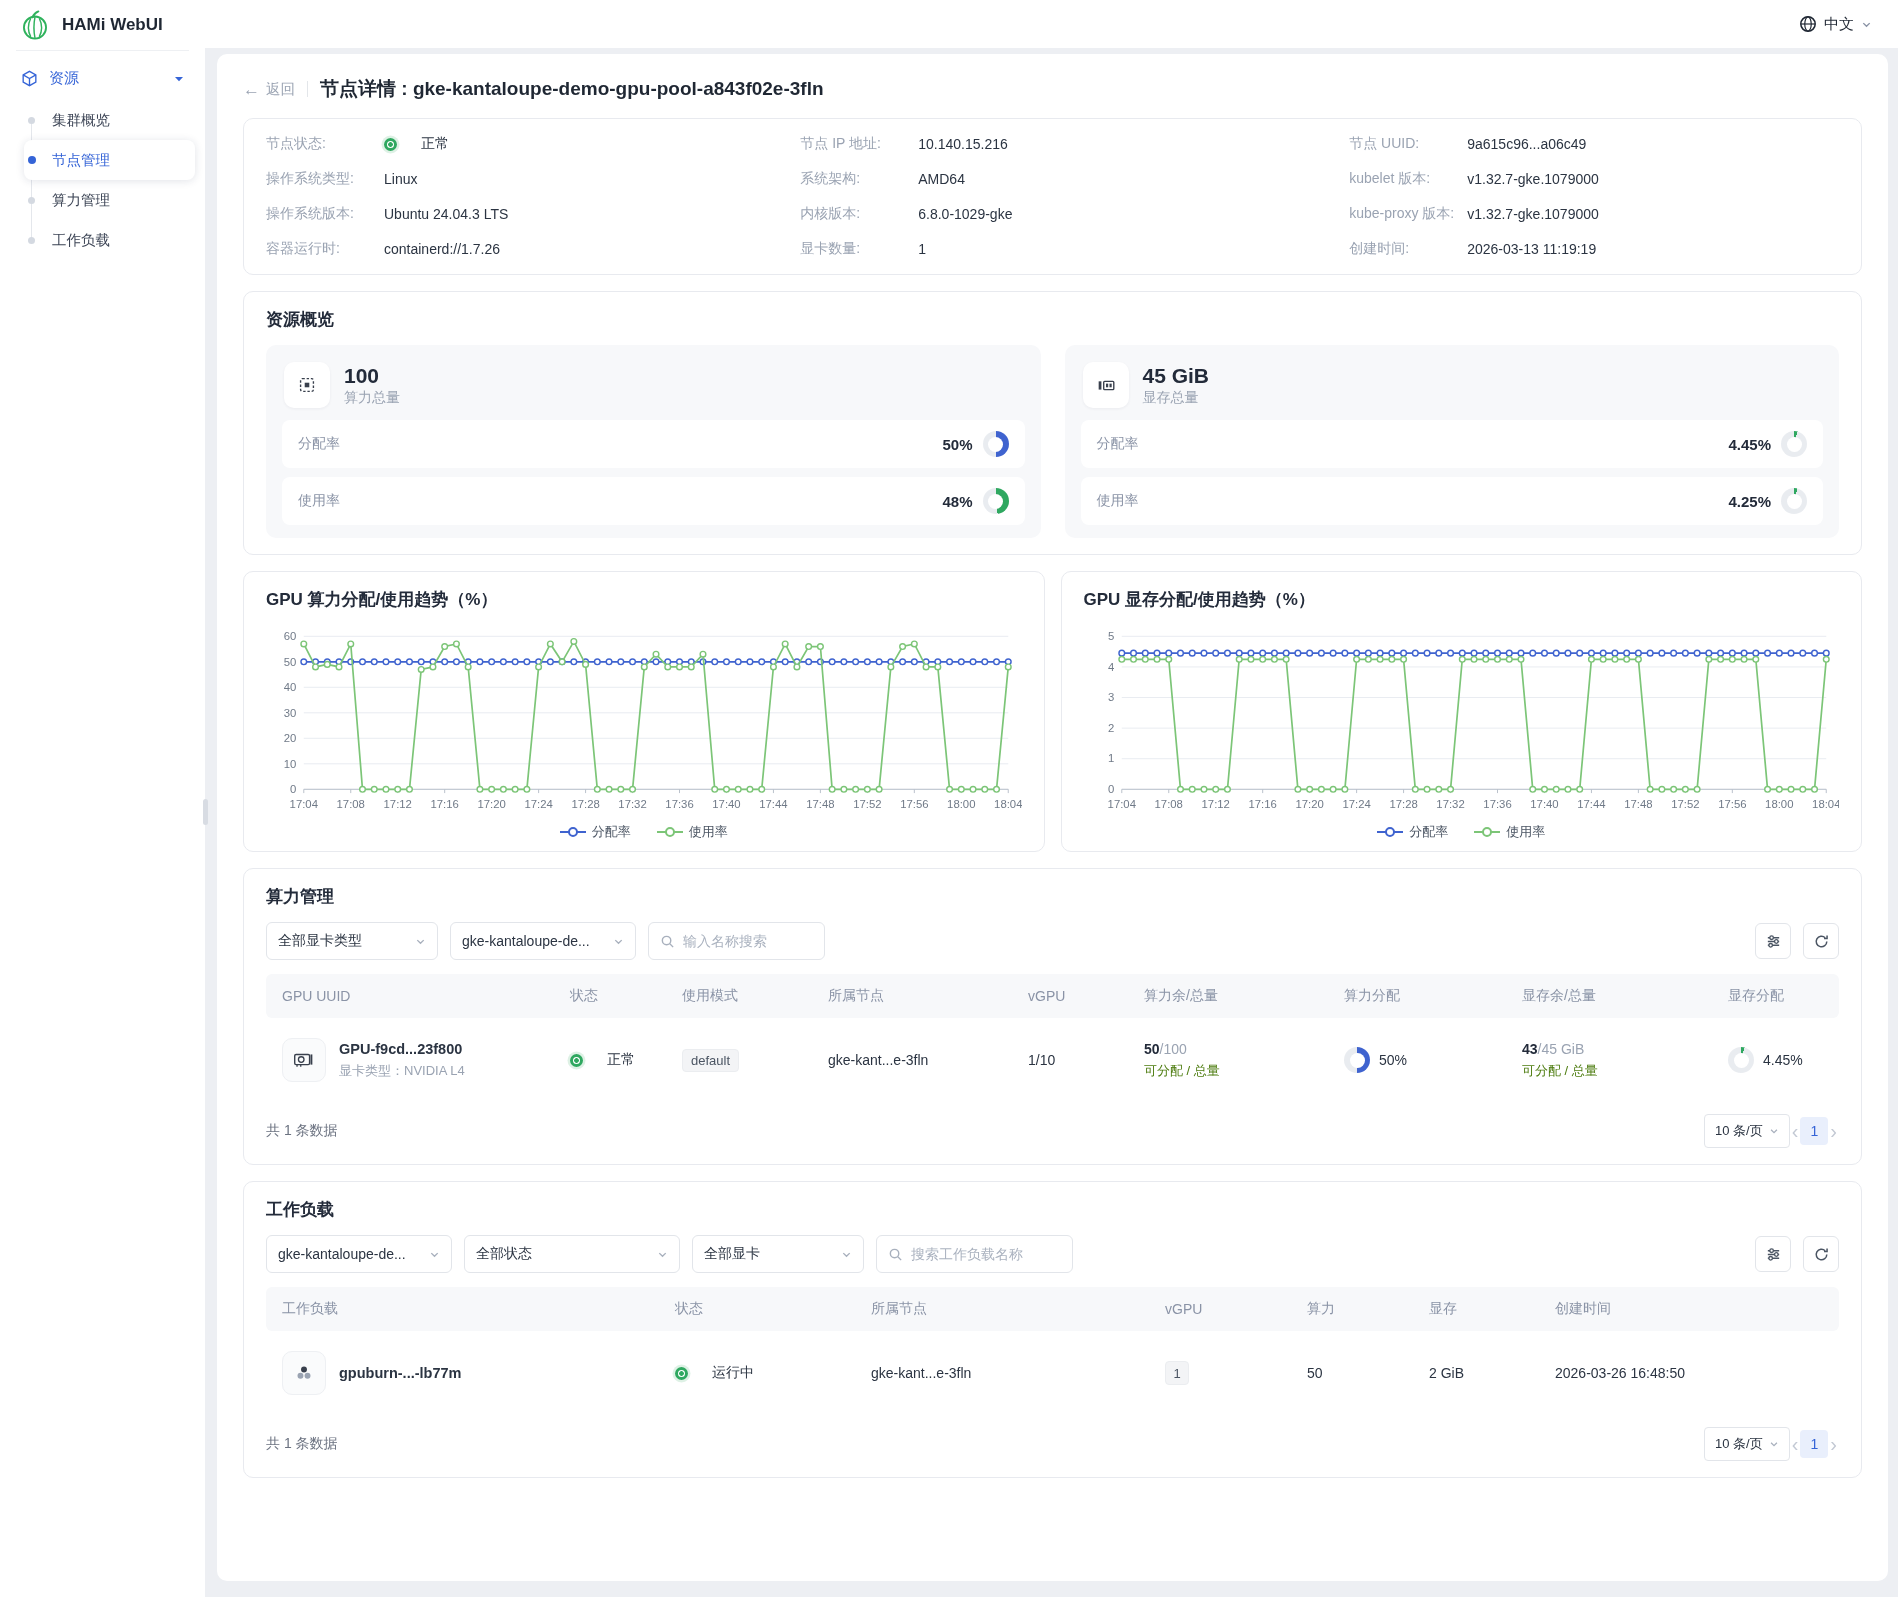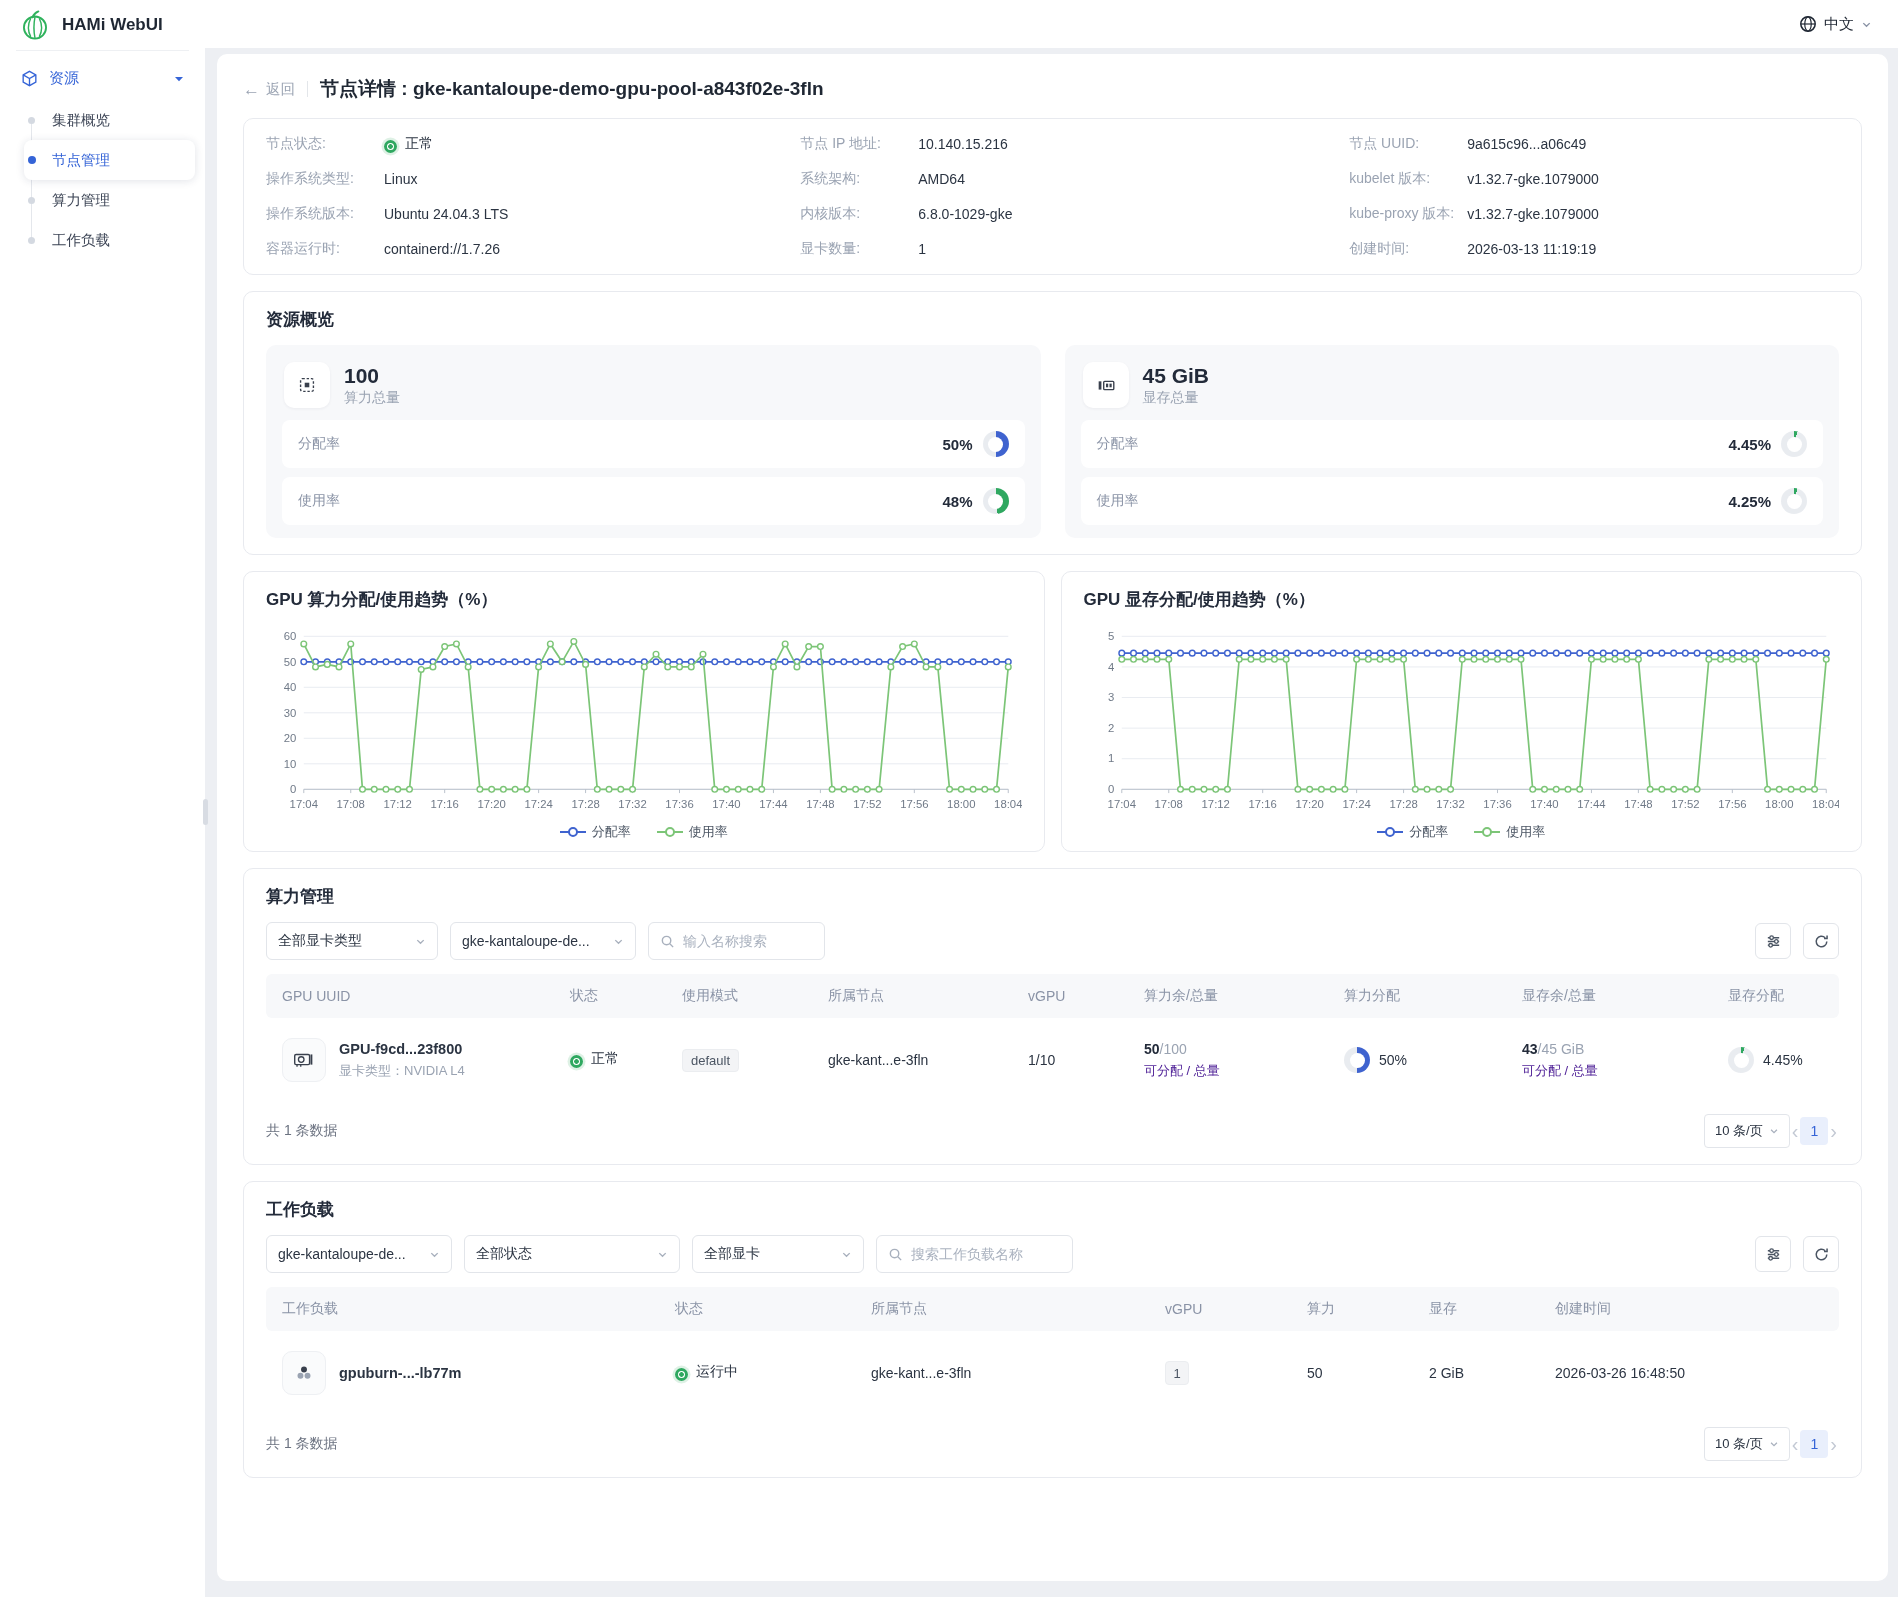--- a/index.html
+++ b/index.html
@@ -33,21 +33,21 @@
   .vdiv{width:1px;height:16px;background:#e3e6ea}
   .page-head h1{font-size:19px;font-weight:700;color:#1f2733}
   
   .card{border:1px solid #e8eaef;border-radius:10px;padding:16px 22px;margin-bottom:16px;background:#fff}
   .card h2{font-size:17px;font-weight:700;color:#232b3a;margin-bottom:14px}
   
   .dgrid{display:grid;grid-template-columns:1.05fr 1.08fr 1fr;row-gap:17px;column-gap:20px}
   .dcell{display:flex;align-items:center;font-size:14px}
   .dlabel{width:118px;flex-shrink:0;color:#9aa3b2}
   .dvalue{color:#2b3442}
-  .status{display:inline-flex;align-items:flex-end;gap:8px}
+  .status{display:inline-flex;align-items:center;gap:24px}
   .status-dot{width:13px;height:13px;border-radius:50%;border:3px solid #2fa860;background:radial-gradient(circle,#2fa860 0 2.2px,#fff 2.3px);box-shadow:0 0 0 2.5px rgba(47,168,96,.16);flex-shrink:0}
   
   .ov-grid{display:grid;grid-template-columns:1fr 1fr;gap:24px}
   .ov-card{background:#f7f8fa;border-radius:10px;padding:13px 16px}
   .ov-head{display:flex;align-items:center;gap:14px;margin:4px 0 12px 2px}
   .ov-ic{width:46px;height:46px;background:#fff;border-radius:10px;display:flex;align-items:center;justify-content:center;box-shadow:0 1px 3px rgba(30,40,70,.06)}
   .ov-total{font-size:21px;font-weight:700;color:#232b3a;line-height:1.25}
   .ov-tlabel{font-size:14px;color:#9aa3b2}
   .ov-row{background:#fff;border-radius:8px;height:48px;display:flex;align-items:center;justify-content:space-between;padding:0 16px;margin-top:9px}
   .ov-row .rlabel{font-size:14px;color:#8a93a6}
@@ -86,21 +86,21 @@
   .trow>div{padding-left:4px}
   .trow>div:first-child{padding-left:16px}
   .ent{display:flex;align-items:center;gap:13px}
   .tile{width:44px;height:44px;border-radius:10px;background:#fafbfc;border:1px solid #eef0f3;display:flex;align-items:center;justify-content:center;flex-shrink:0}
   .ename{font-size:14.5px;color:#2b3442;font-weight:600}
   .esub{font-size:13px;color:#9aa3b2;margin-top:5px}
   .badge{display:inline-block;background:#f3f4f6;border:1px solid #ebedf0;border-radius:4px;padding:3px 8px;font-size:13px;color:#4b5563}
   .nbadge{display:inline-flex;align-items:center;justify-content:center;min-width:24px;height:24px;background:#f3f4f6;border:1px solid #ebedf0;border-radius:4px;font-size:13px;color:#4b5563}
   .frac .big{font-weight:700;color:#232b3a}
   .frac .small{color:#9aa3b2}
-  .fsub{font-size:13px;color:#4c1d95;margin-top:5px}
+  .fsub{font-size:13px;color:#4d7c0f;margin-top:5px}
   .ringcell{display:flex;align-items:center;gap:9px}
   .table-footer{display:flex;align-items:center;justify-content:space-between;margin-top:12px;font-size:14px;color:#6b7280}
   .pager{display:flex;align-items:center;}
   .psize{display:flex;align-items:center;gap:6px;height:34px;border:1px solid #e2e5ea;border-radius:4px;padding:0 10px;font-size:13px;color:#2b3442;cursor:pointer}
   .pchev{font-size:20px;color:#c3c9d4;cursor:pointer;line-height:1;padding:0 2px}
   .pnum{width:28px;height:28px;border-radius:4px;background:#e9effc;color:#3564d7;font-size:14px;display:flex;align-items:center;justify-content:center;cursor:pointer}
   .tick{font-size:12px;fill:#707a88}
 </style>
 </head>
 <body>

